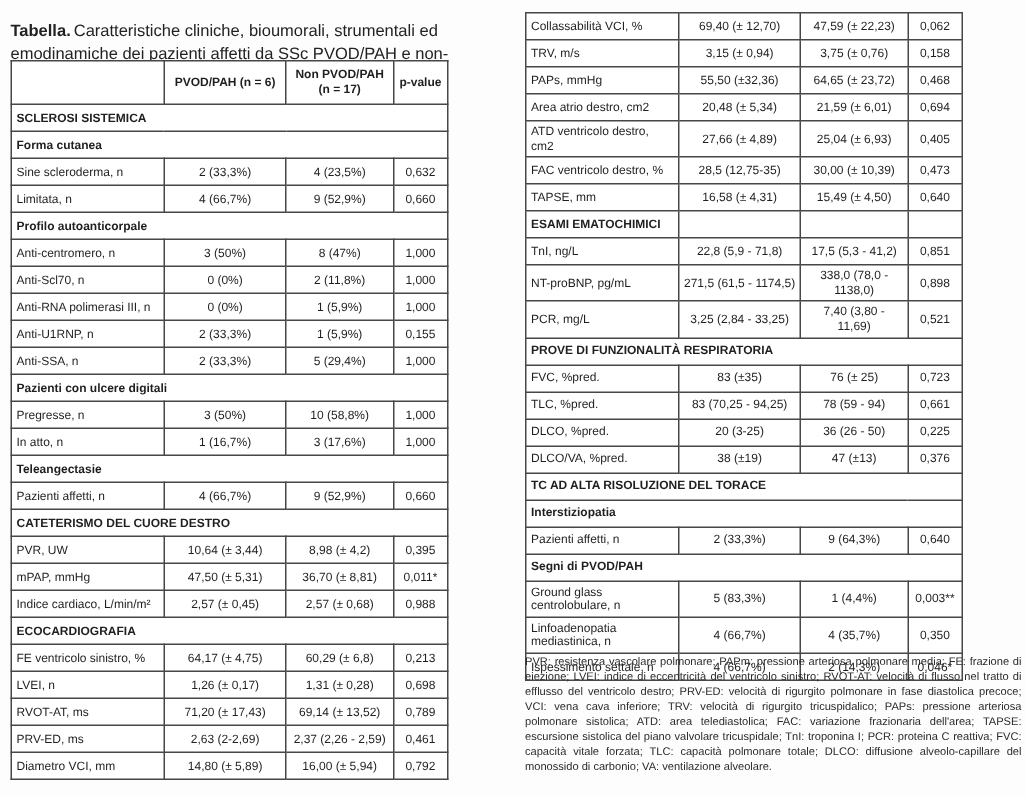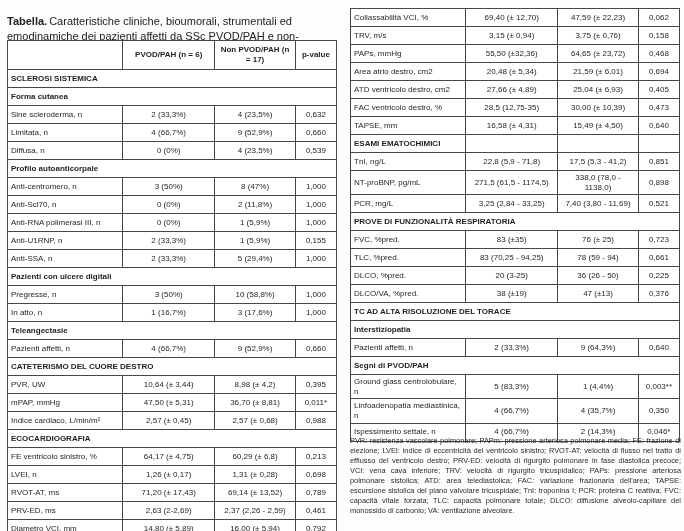--- a/index.html
+++ b/index.html
@@ -13,21 +13,21 @@
   }
   
   .caption{
     position:absolute;left:7px;top:3px;width:337px;
     font-size:11px;line-height:1.4;color:#222;
   }
   .caption b{margin-right:2px;}
   
   table.clin{
     border-collapse:collapse;table-layout:fixed;
-    width:330px;background:#fff;
+    width:292px;background:#fff;
   }
   .left-col{position:absolute;left:7px;top:29px;margin-top:11px;}
   .right-col{position:absolute;left:350px;top:8px;}
   table.clin td, table.clin th{
     border:1px solid #474747;
     font-size:8px;line-height:1.2;
     padding:2px 3px;
     vertical-align:middle;
     overflow:hidden;
     word-wrap:break-word;
@@ -82,26 +82,20 @@
             <td class="val">4 (23,5%)</td>
             <td class="pv">0,632</td>
           </tr>
           <tr>
             <td class="lbl">Limitata, n</td>
             <td class="val">4 (66,7%)</td>
             <td class="val">9 (52,9%)</td>
             <td class="pv">0,660</td>
           </tr>
           <tr>
-            <td class="lbl">Diffusa, n</td>
-            <td class="val">0 (0%)</td>
-            <td class="val">4 (23,5%)</td>
-            <td class="pv">0,539</td>
-          </tr>
-          <tr>
             <td colspan="4" class="section">Profilo autoanticorpale</td>
           </tr>
           <tr>
             <td class="lbl">Anti-centromero, n</td>
             <td class="val">3 (50%)</td>
             <td class="val">8 (47%)</td>
             <td class="pv">1,000</td>
           </tr>
           <tr>
             <td class="lbl">Anti-Scl70, n</td>

